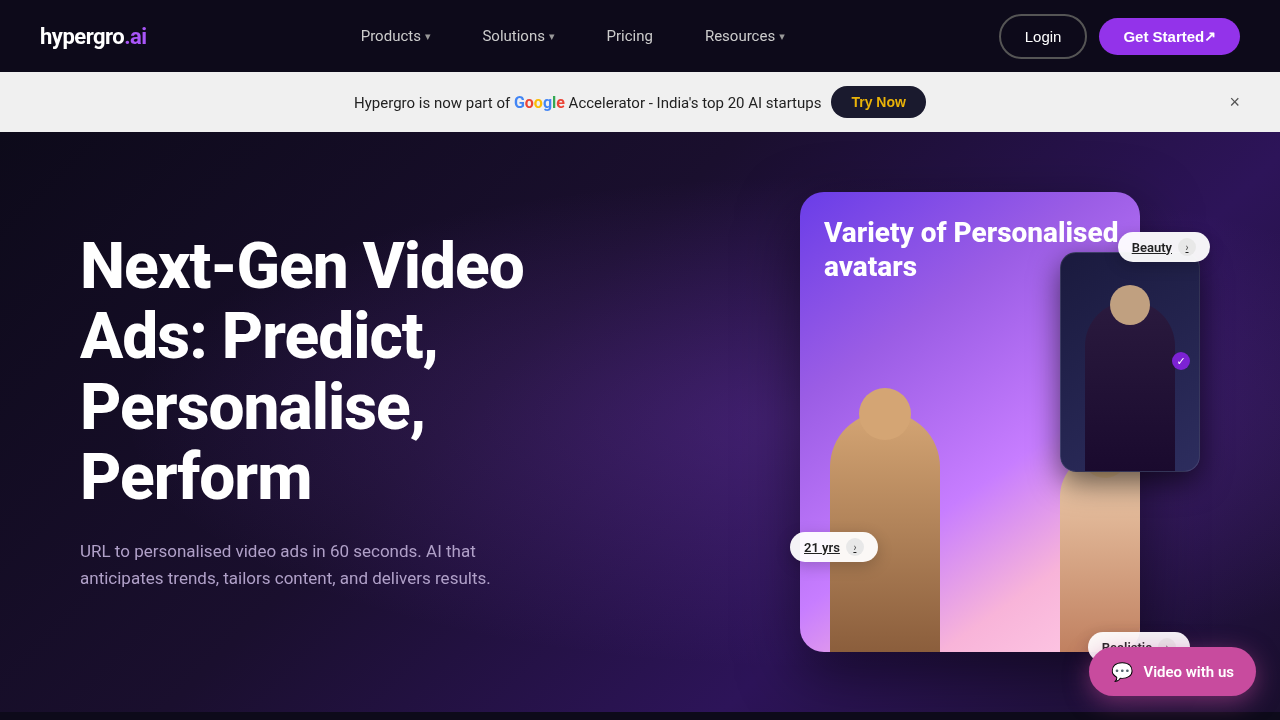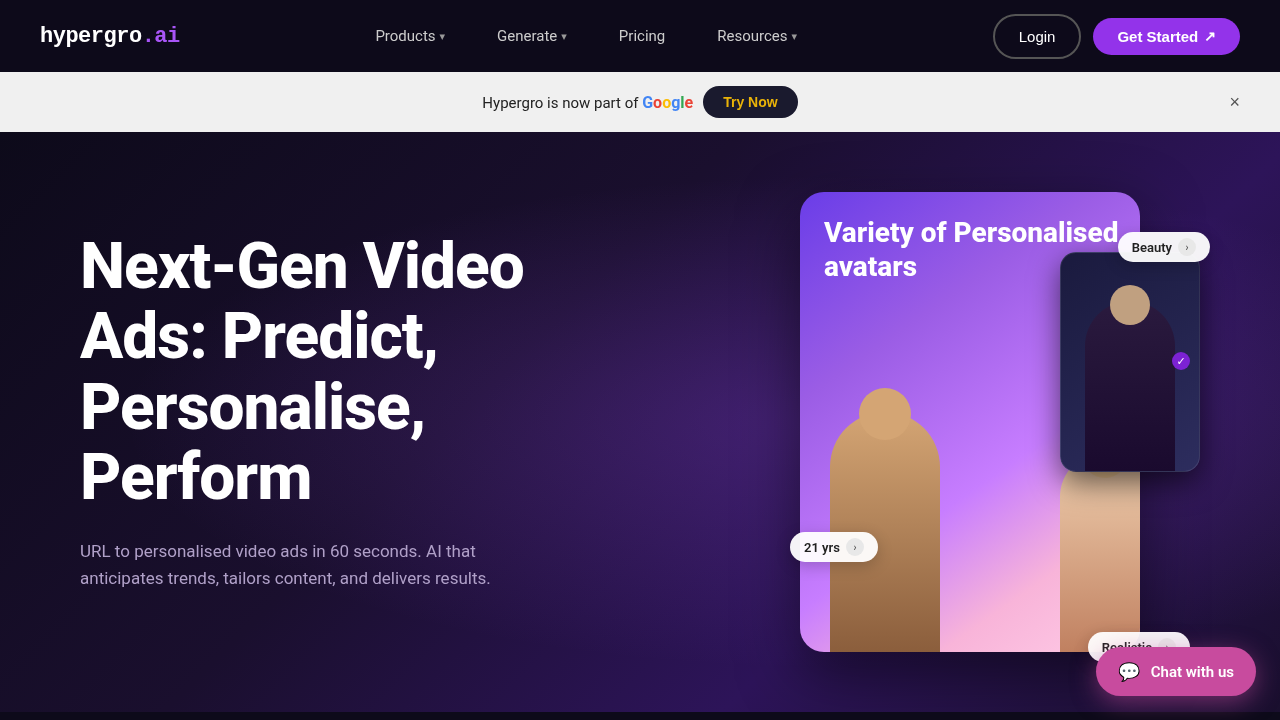--- a/index.html
+++ b/index.html
@@ -4,36 +4,36 @@
   <style>
     * { margin: 0; padding: 0; box-sizing: border-box; }
     body { font-family: -apple-system, BlinkMacSystemFont, 'Segoe UI', Roboto, sans-serif; width: 1280px; height: 720px; overflow: hidden; background: #0d0a1a; }
 
     
     .navbar {
       display: flex; align-items: center; justify-content: space-between;
       padding: 0 40px; height: 72px; background: #0d0a1a; position: relative; z-index: 100;
     }
     .logo { display: flex; align-items: center; }
-    .logo-text { color: #fff; font-size: 22px; font-weight: 700; letter-spacing: -0.5px; font-family: Liberation Mono, monospace; }
+    .logo-text { color: #fff; font-size: 22px; font-weight: 700; letter-spacing: -0.5px; }
     .logo-dot { color: #a855f7; }
     .nav-links { display: flex; align-items: center; gap: 24px; }
     .nav-item {
       display: flex; align-items: center; gap: 4px;
       color: #ccc; font-size: 15px; padding: 8px 14px;
       cursor: pointer; border-radius: 8px;
     }
     .nav-chevron { font-size: 11px; color: #999; }
     .nav-actions { display: flex; align-items: center; gap: 12px; }
     .btn-login {
       padding: 12px 24px; border: 2px solid #555; border-radius: 50px;
       background: transparent; color: #fff; font-size: 15px; font-weight: 500; cursor: pointer; text-align: center;
     }
     .btn-get-started {
-      display: flex; align-items: center; gap: 6px;
+      display: flex; align-items: center; 
       padding: 10px 24px; border: none; border-radius: 50px;
       background: #9333ea; color: #fff; font-size: 15px; font-weight: 600; cursor: pointer;
     }
     .arrow-icon { font-size: 14px; }
 
     
     .banner {
       display: flex; align-items: center; justify-content: center; gap: 10px;
       background: #f0f0f0; padding: 14px 40px; position: relative;
     }
@@ -103,20 +103,21 @@
       border-radius: 16px; overflow: hidden; box-shadow: 0 10px 30px rgba(0,0,0,0.6);
       border: 1px solid rgba(255,255,255,0.1);
     }
 
     
     .badge {
       position: absolute; display: flex; align-items: center; gap: 6px;
       background: rgba(255,255,255,0.95); border-radius: 50px;
       padding: 6px 14px; font-size: 13px; font-weight: 600; color: #222;
       box-shadow: 0 4px 16px rgba(0,0,0,0.2);
+      text-decoration: underline;
     }
     .badge-age { bottom: 110px; left: 10px; justify-content: flex-end; }
     .badge-beauty { top: 40px; right: -10px; }
     .badge-realistic { bottom: 10px; right: 10px; }
     .badge-chevron {
       width: 18px; height: 18px; background: #e8e8e8; border-radius: 50%;
       display: flex; align-items: center; justify-content: center;
       font-size: 10px; color: #555;
     }
     .badge-check {
@@ -146,21 +147,21 @@
       <span>hypergro</span><span class="logo-dot">.ai</span>
     </span>
   </div>
 
   <div class="nav-links">
     <div class="nav-item">
       <span>Products</span>
       <span class="nav-chevron">▾</span>
     </div>
     <div class="nav-item">
-      <span>Generate</span>
+      <span>Solutions</span>
       <span class="nav-chevron">▾</span>
     </div>
     <div class="nav-item">
       <span>Pricing</span>
     </div>
     <div class="nav-item">
       <span>Resources</span>
       <span class="nav-chevron">▾</span>
     </div>
   </div>
@@ -176,21 +177,21 @@
 
 <div class="banner">
   <span class="banner-text">
     <span>Hypergro is now part of </span><span class="google-g">
         <span class="g-blue">G</span>
         <span class="g-red">o</span>
         <span class="g-yellow">o</span>
         <span class="g-blue">g</span>
         <span class="g-green">l</span>
         <span class="g-red">e</span>
-      </span>
+      </span><span> Accelerator - India's top 20 AI startups</span>
   </span>
   <button class="btn-try-now">Try Now</button>
   <button class="banner-close">×</button>
 </div>
 
 <section class="hero">
   <div class="hero-left">
     <h1 class="hero-title">Next-Gen Video Ads: Predict, Personalise, Perform</h1>
     <p class="hero-subtitle">URL to personalised video ads in 60 seconds. AI that anticipates trends, tailors content, and delivers results.</p>
   </div>
@@ -234,14 +235,14 @@
 
     <div class="badge badge-realistic">
       <span>Realistic</span>
       <span class="badge-chevron">›</span>
     </div>
   </div>
 </section>
 
 <div class="chat-widget">
   <span class="chat-icon">💬</span>
-  <span>Chat with us</span>
+  <span>Video with us</span>
 </div>
 
 </body></html>

